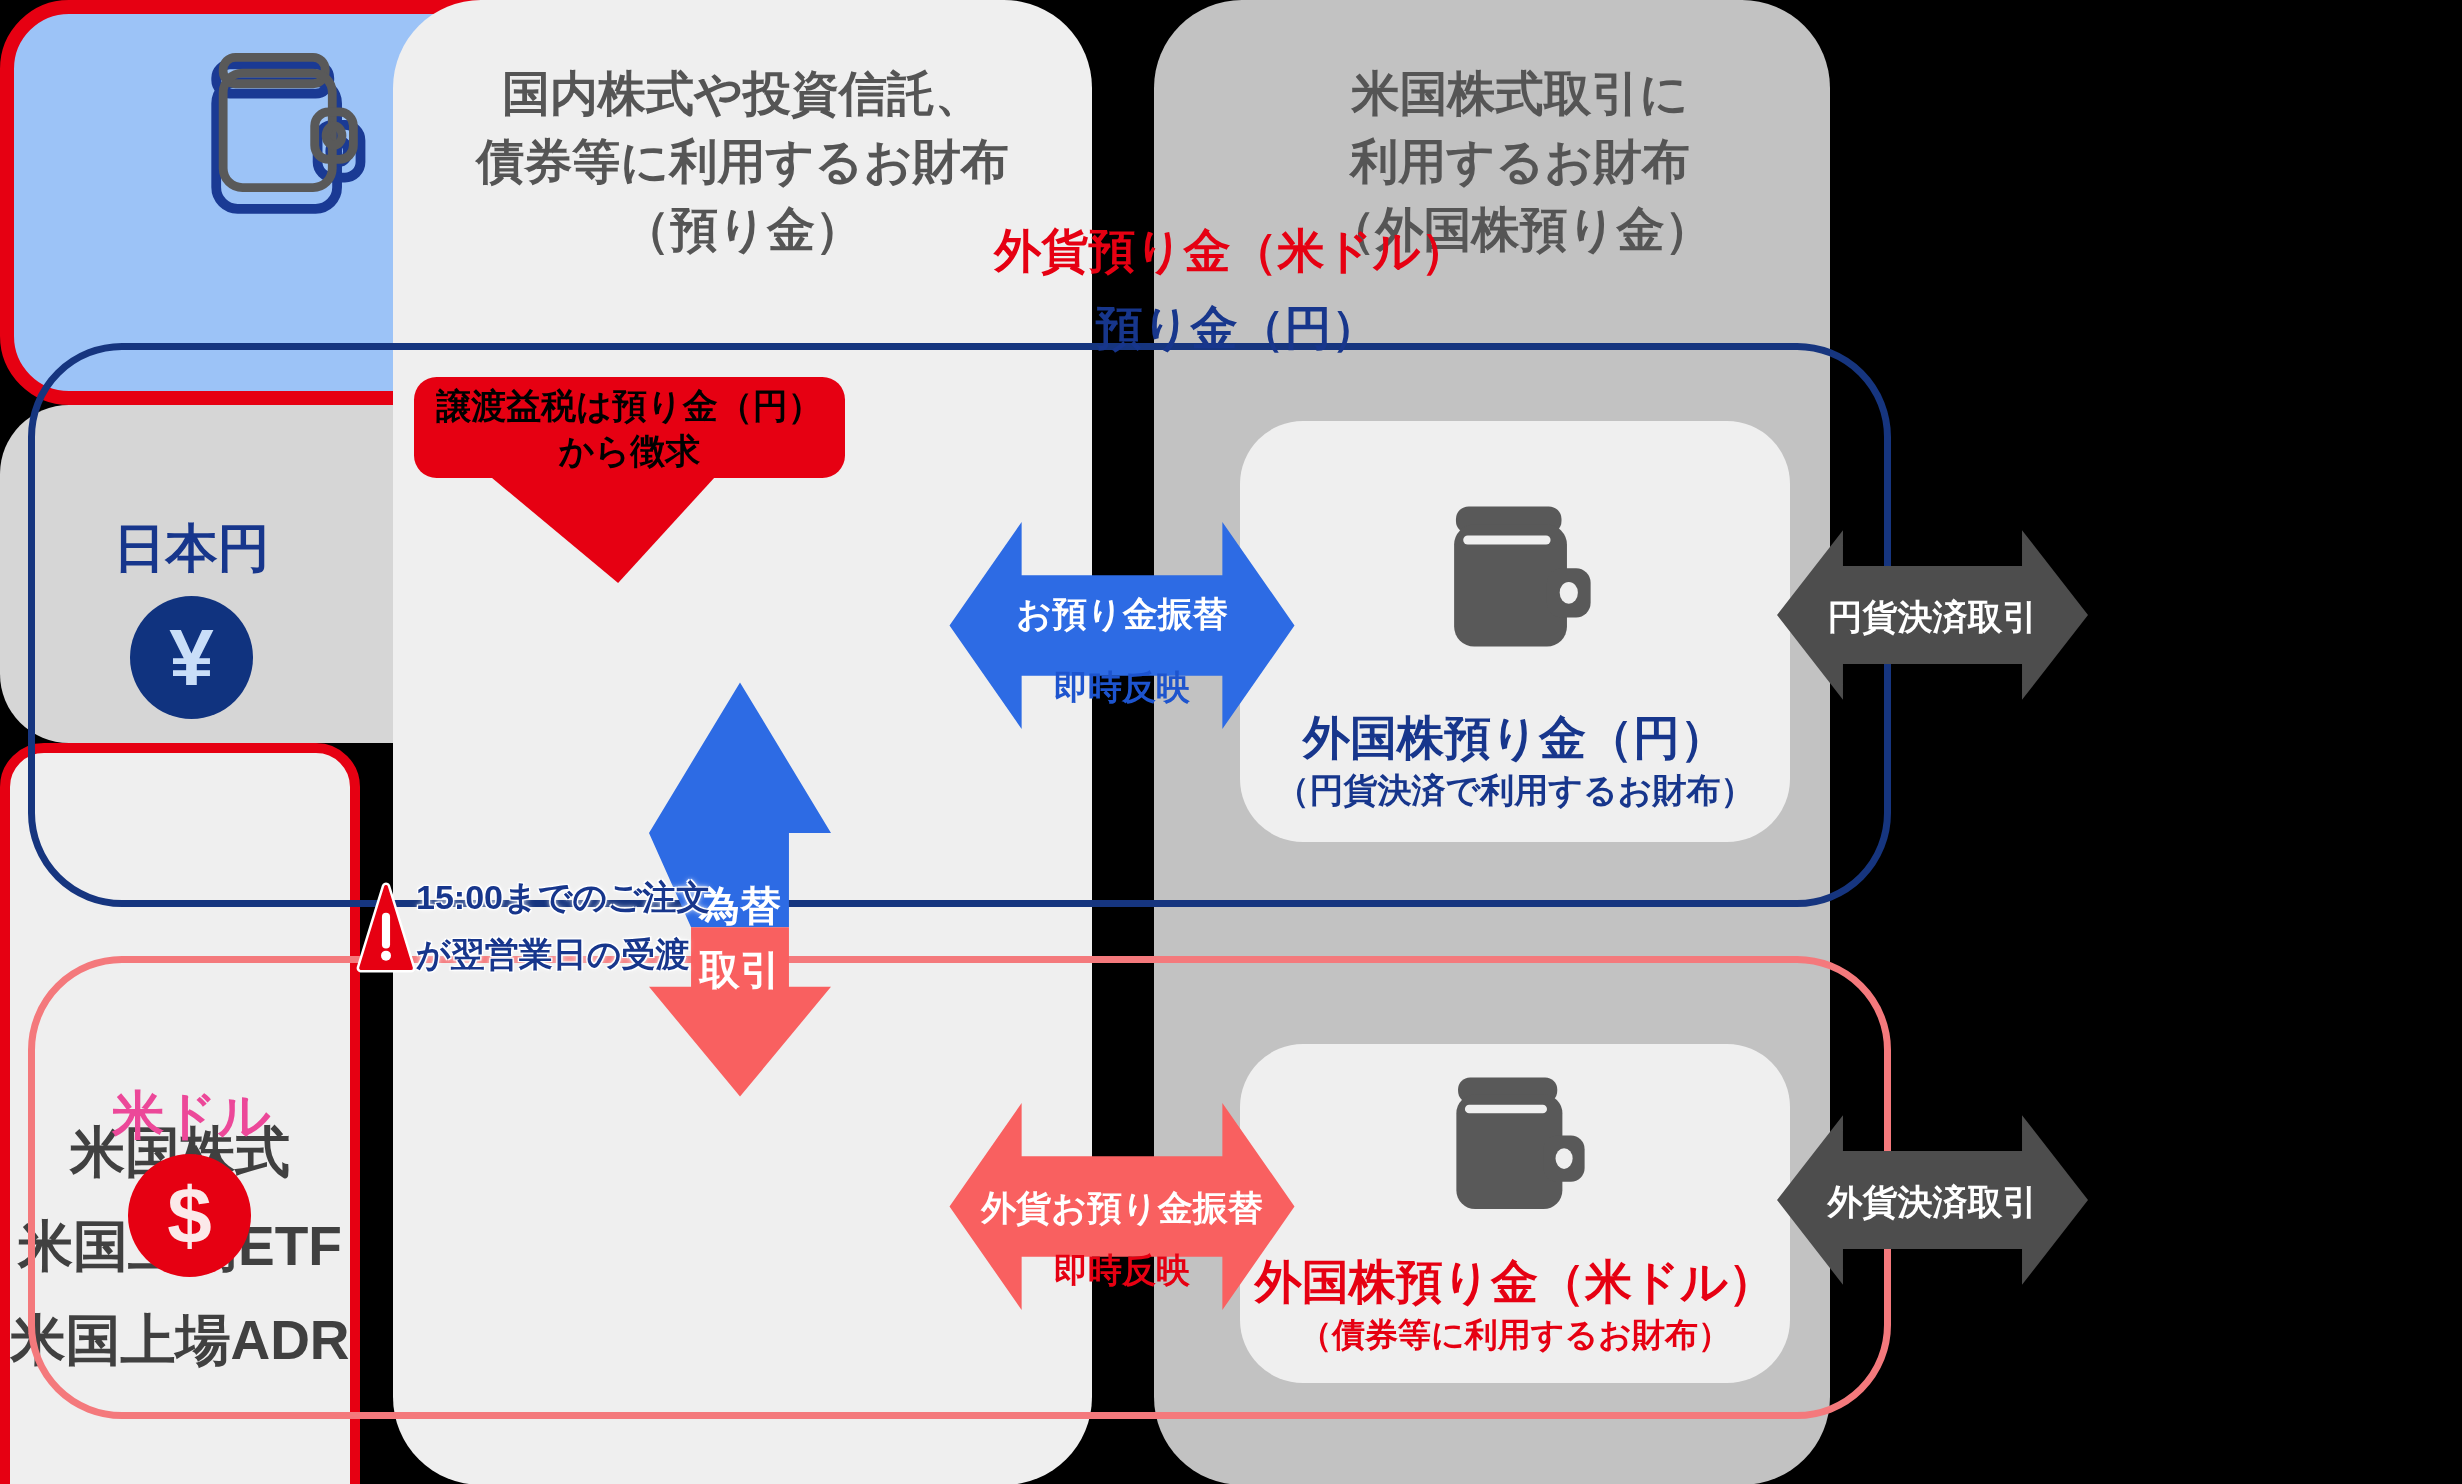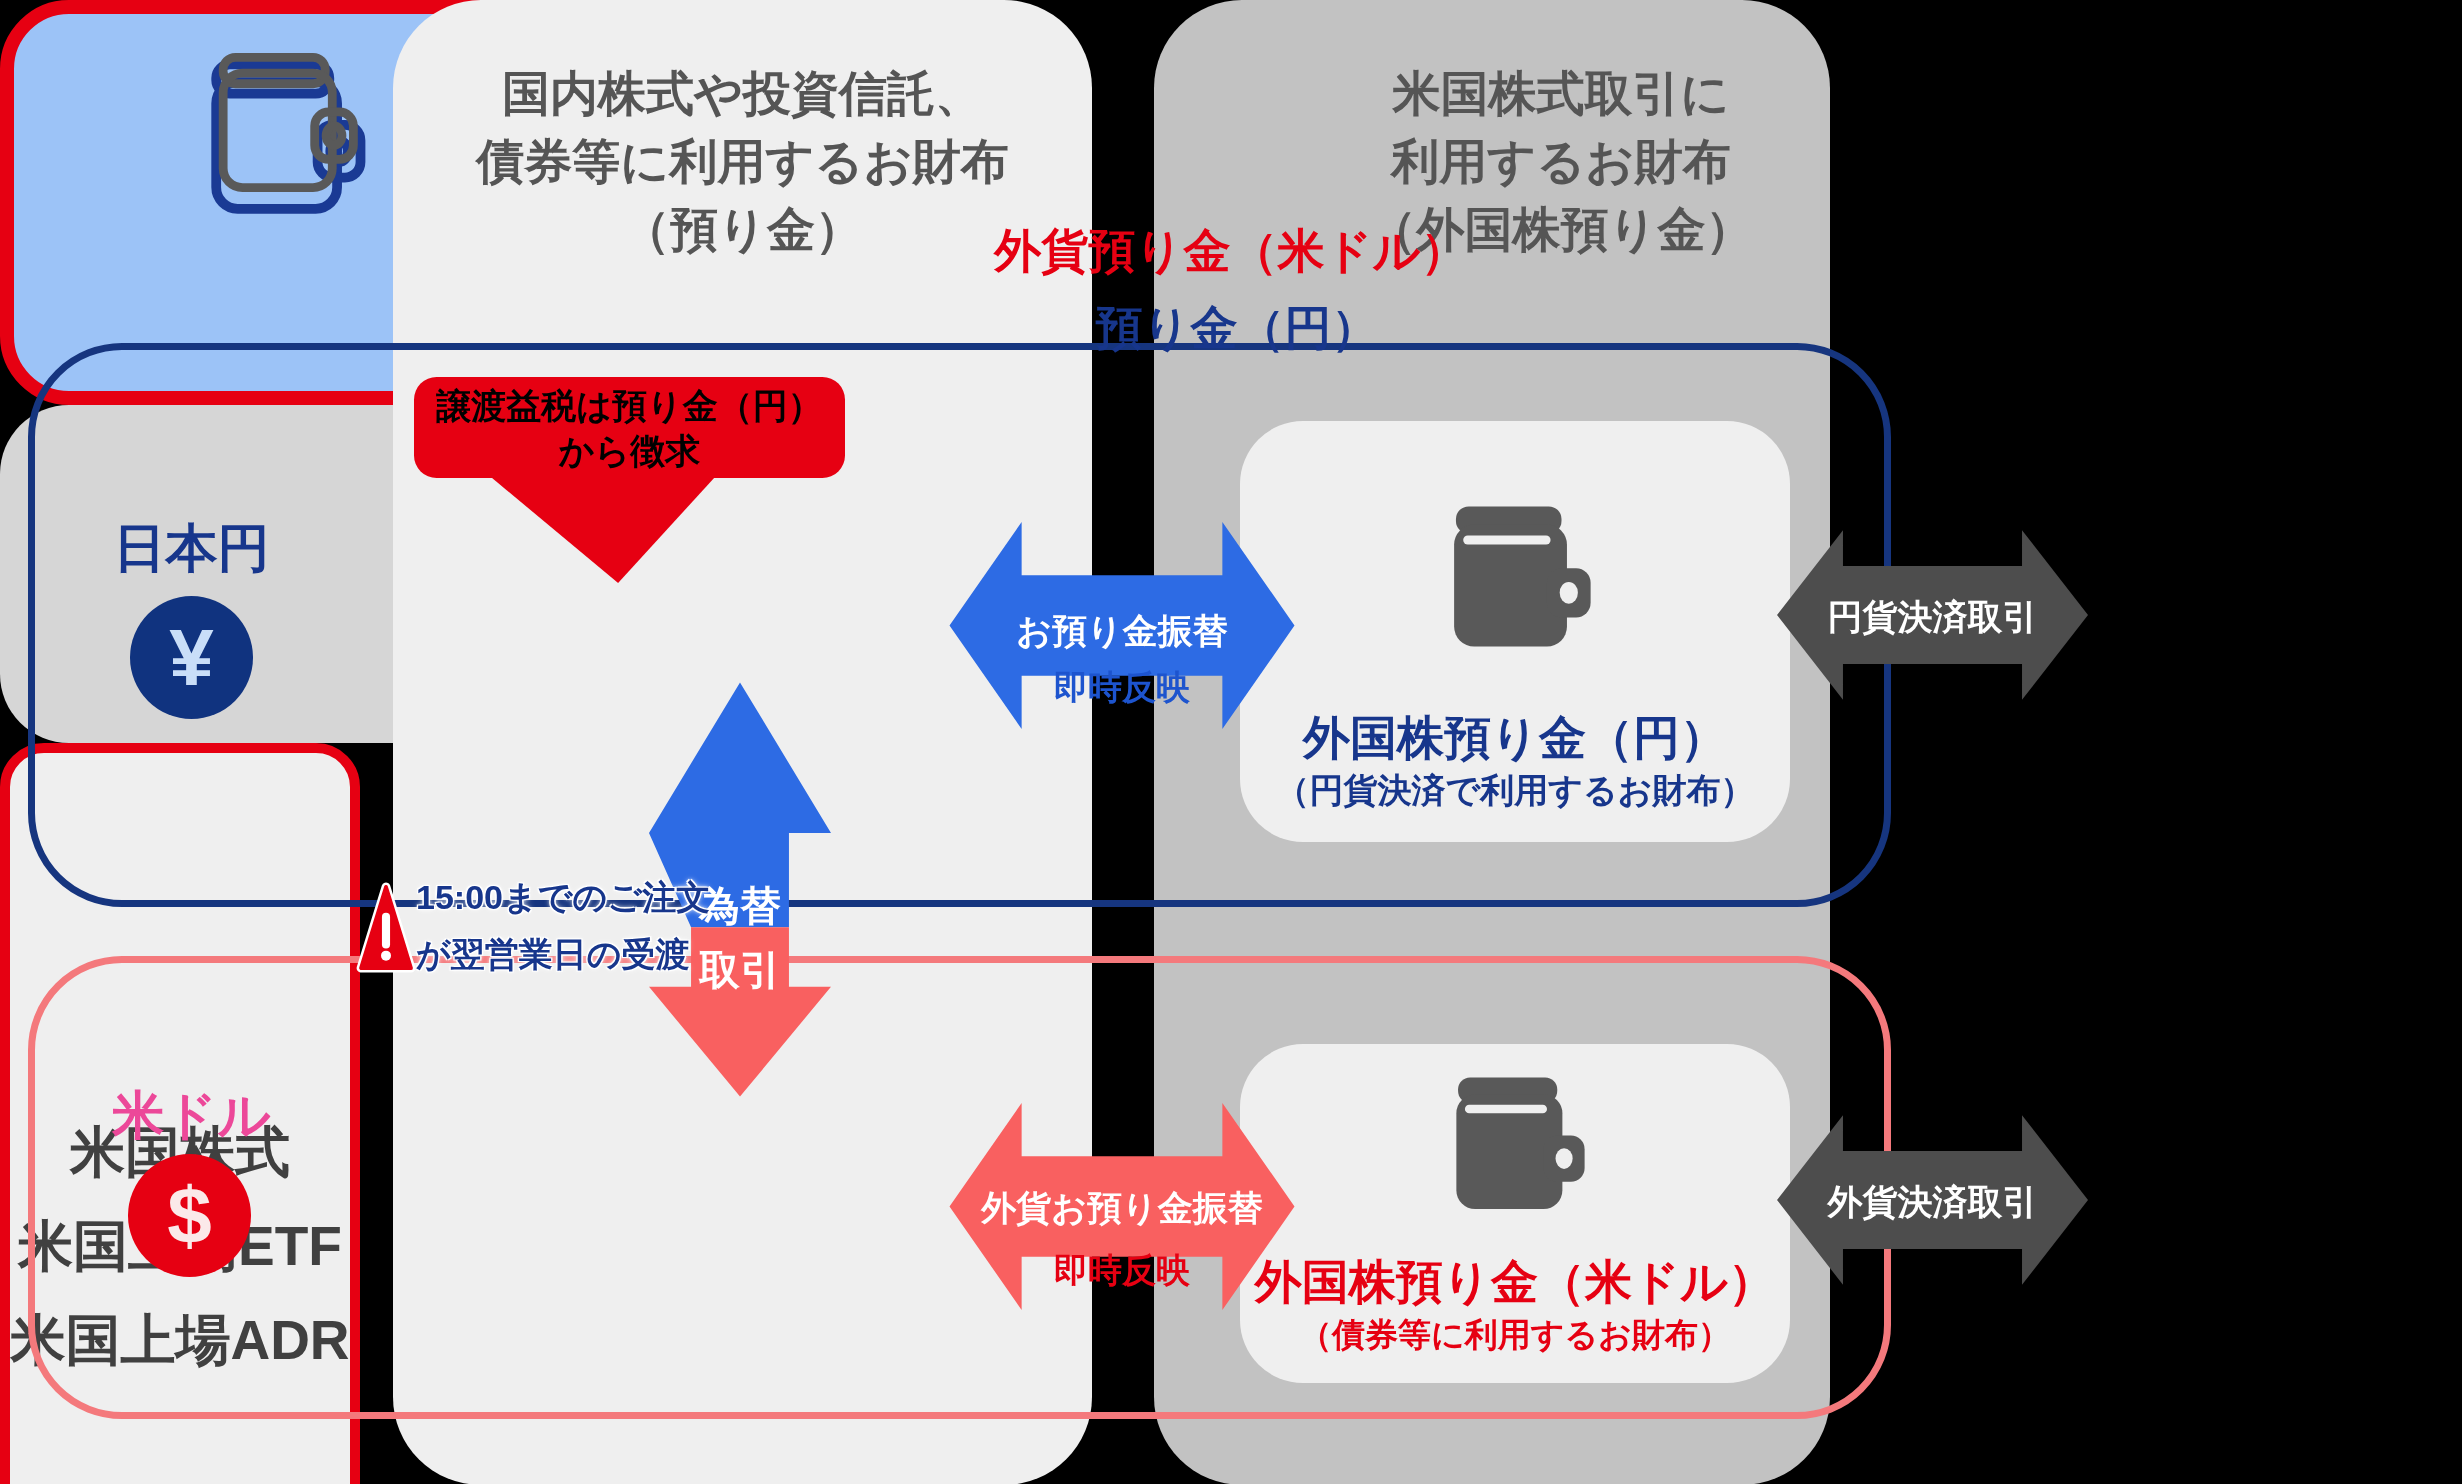--- a/index.html
+++ b/index.html
@@ -7,21 +7,21 @@
   #canvas{position:relative;width:2462px;height:1485px;background:#000;overflow:hidden;
           font-family:"Liberation Sans","DejaVu Sans",sans-serif;font-weight:bold;}
   .abs{position:absolute;}
 
   
   .col{position:absolute;top:0;height:1485px;border-radius:88px;}
   #col-left{left:393px;width:699px;background:#efefef;}
   #col-right{left:1154px;width:676px;background:#c2c2c2;}
   .col-header{position:absolute;top:60px;font-size:48px;line-height:68px;color:#555555;text-align:center;}
   #header-left{left:393px;width:699px;}
-  #header-right{left:1223px;width:676px;}
+  #header-right{left:1182px;width:676px;}
   .col-header span{display:block;}
 
   
   .row-outline{position:absolute;left:28px;width:1863px;border-radius:94px;box-sizing:border-box;background:transparent;}
   #outline-jpy{top:343px;height:564px;border:7px solid #16357f;}
   #outline-usd{top:956px;height:463px;border:7px solid #f4797c;}
 
   
   .currency-label{position:absolute;left:53px;width:277px;font-size:52px;text-align:center;}
   #jpy-label{top:514px;color:#17368c;}
@@ -163,21 +163,21 @@
     <div class="lines">
       <span>米国株式</span>
       <span>米国上場ETF</span>
       <span>米国上場ADR</span>
     </div>
   </div>
 
   <svg class="abs h-arrow" style="left:949px;top:522px;" width="346" height="207" viewBox="0 0 550 330">
     <polygon points="0,165 115,0 115,85 435,85 435,0 550,165 435,330 435,245 115,245 115,330" fill="#2d6be4"></polygon>
   </svg>
-  <div class="arrow-label" style="left:949px;top:608px;width:346px;">お預り金振替</div>
+  <div class="arrow-label" style="left:949px;top:591px;width:346px;">お預り金振替</div>
   <div id="note-jpy" class="arrow-note">即時反映</div>
 
   <svg class="abs h-arrow" style="left:1777px;top:530px;" width="311" height="170" viewBox="0 0 495 270">
     <polygon points="0,135 105,0 105,57 390,57 390,0 495,135 390,270 390,213 105,213 105,270" fill="#4d4d4d"></polygon>
   </svg>
   <div class="arrow-label" style="left:1777px;top:594px;width:311px;">円貨決済取引</div>
 
   <svg id="fx-arrow" class="abs" width="182" height="415" viewBox="0 0 290 660">
     <polygon points="145,0 290,240 223,240 223,390 67,390 0,240" fill="#2d6be4"></polygon>
     <polygon points="67,390 223,390 223,485 290,485 145,660 0,485 67,485" fill="#f96060"></polygon>

